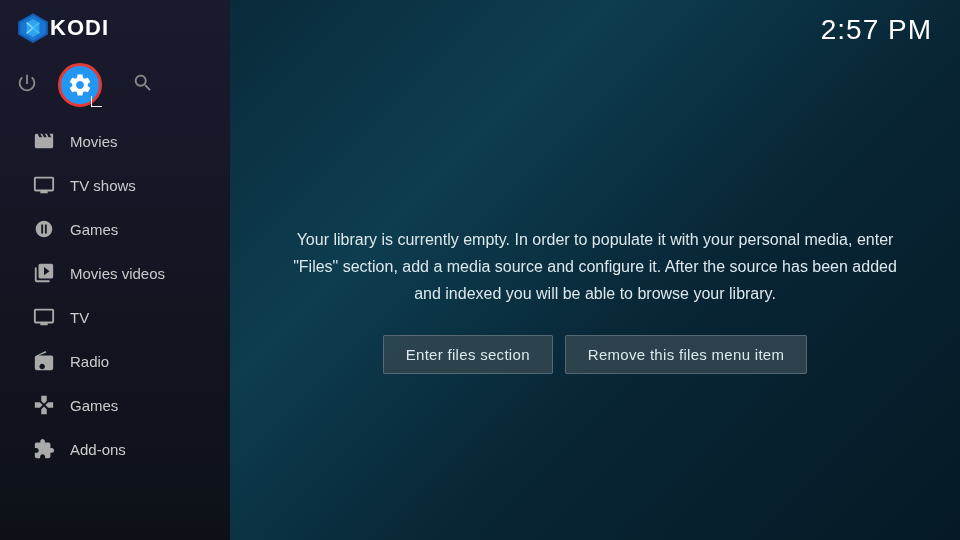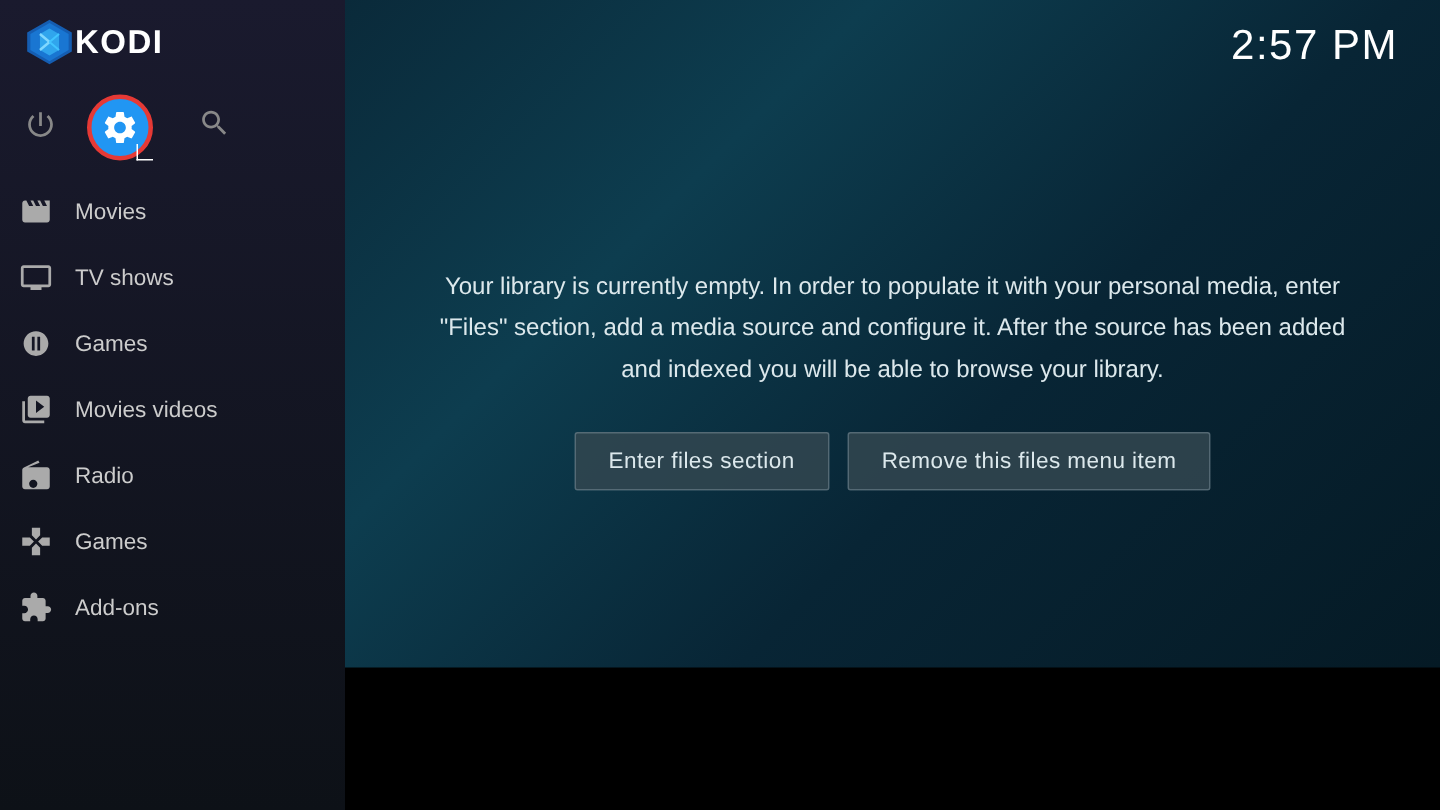--- a/index.html
+++ b/index.html
@@ -90,21 +90,21 @@
 
     .nav-list {
       list-style: none;
       flex: 1;
       overflow: hidden;
     }
 
     .nav-item {
       display: flex;
       align-items: center;
-      padding: 10px 12px;
+      padding: 10px 32px;
       color: #ccc;
       cursor: pointer;
       gap: 14px;
       font-size: 15px;
     }
 
     .nav-icon {
       width: 24px;
       height: 24px;
       display: flex;
@@ -115,21 +115,21 @@
 
     .nav-icon svg {
       fill: #aaa;
       width: 22px;
       height: 22px;
     }
 
     
     .main {
       flex: 1;
-      height: 445px;
+      height: 540px;
       background: linear-gradient(135deg, #0a2a3a 0%, #0d3d4f 30%, #082535 60%, #051a25 100%);
       display: flex;
       flex-direction: column;
       align-items: flex-end;
       position: relative;
     }
 
     .clock {
       color: #fff;
       font-size: 28px;
@@ -247,20 +247,28 @@
 
     <li class="nav-item">
       <span class="nav-icon">
         <svg viewBox="0 0 24 24">
             <path d="M4 6H2v14c0 1.1.9 2 2 2h14v-2H4V6zm16-4H8c-1.1 0-2 .9-2 2v12c0 1.1.9 2 2 2h12c1.1 0 2-.9 2-2V4c0-1.1-.9-2-2-2zm-8 12.5v-9l6 4.5-6 4.5z"></path>
           </svg>
       </span>
       <span>Movies videos</span>
     </li>
 
+    <li class="nav-item">
+      <span class="nav-icon">
+        <svg viewBox="0 0 24 24">
+            <path d="M21 3H3c-1.1 0-2 .9-2 2v12c0 1.1.9 2 2 2h5v2h8v-2h5c1.1 0 1.99-.9 1.99-2L23 5c0-1.1-.9-2-2-2zm0 14H3V5h18v12z"></path>
+          </svg>
+      </span>
+      <span>TV</span>
+    </li>
 
     <li class="nav-item">
       <span class="nav-icon">
         <svg viewBox="0 0 24 24">
             <path d="M3.24 6.15C2.51 6.43 2 7.17 2 8v12c0 1.1.89 2 2 2h16c1.11 0 2-.9 2-2V8c0-1.11-.89-2-2-2H6.3l8.26-3.34L13.65 1 3.24 6.15zM13 18c0 1.66-1.34 3-3 3s-3-1.34-3-3 1.34-3 3-3 3 1.34 3 3zm-3-8c-3.31 0-6 2.69-6 6h2c0-2.21 1.79-4 4-4s4 1.79 4 4h2c0-3.31-2.69-6-6-6z"></path>
           </svg>
       </span>
       <span>Radio</span>
     </li>
 

